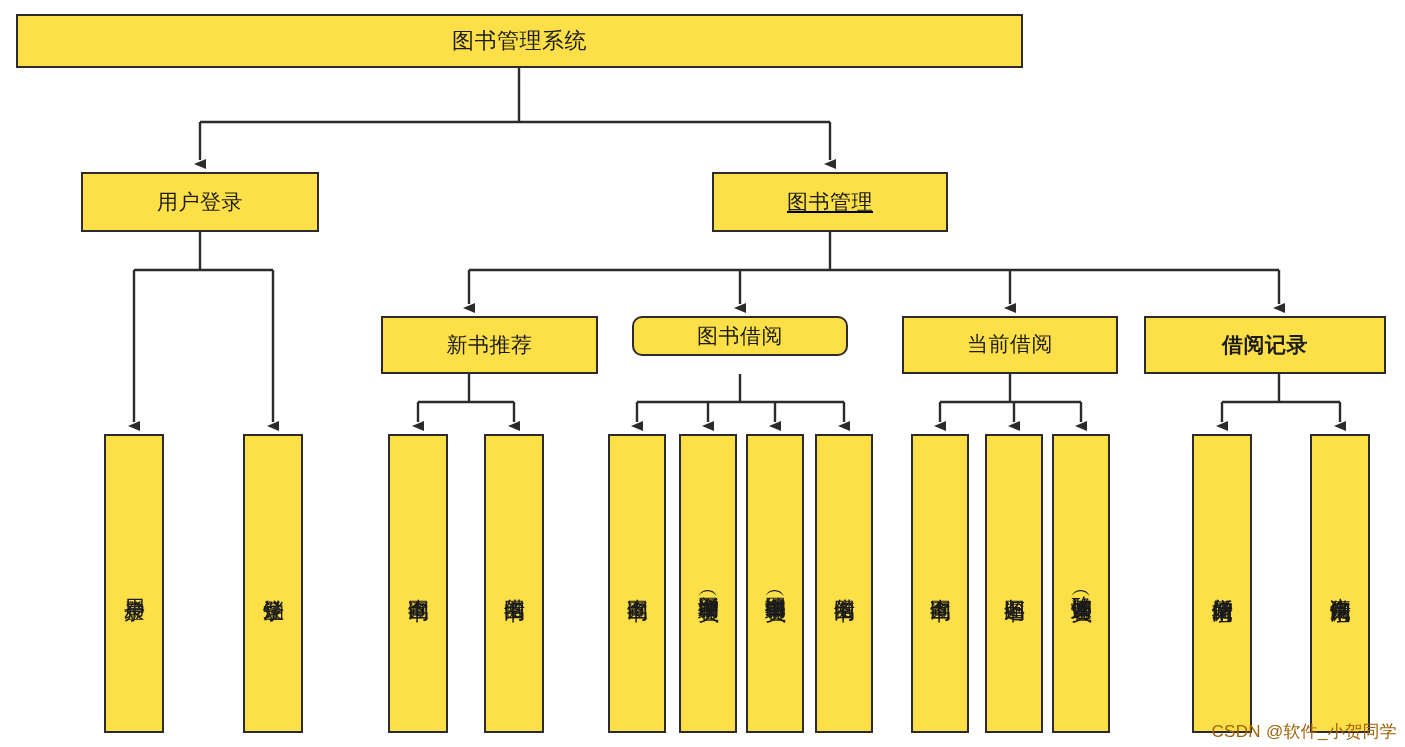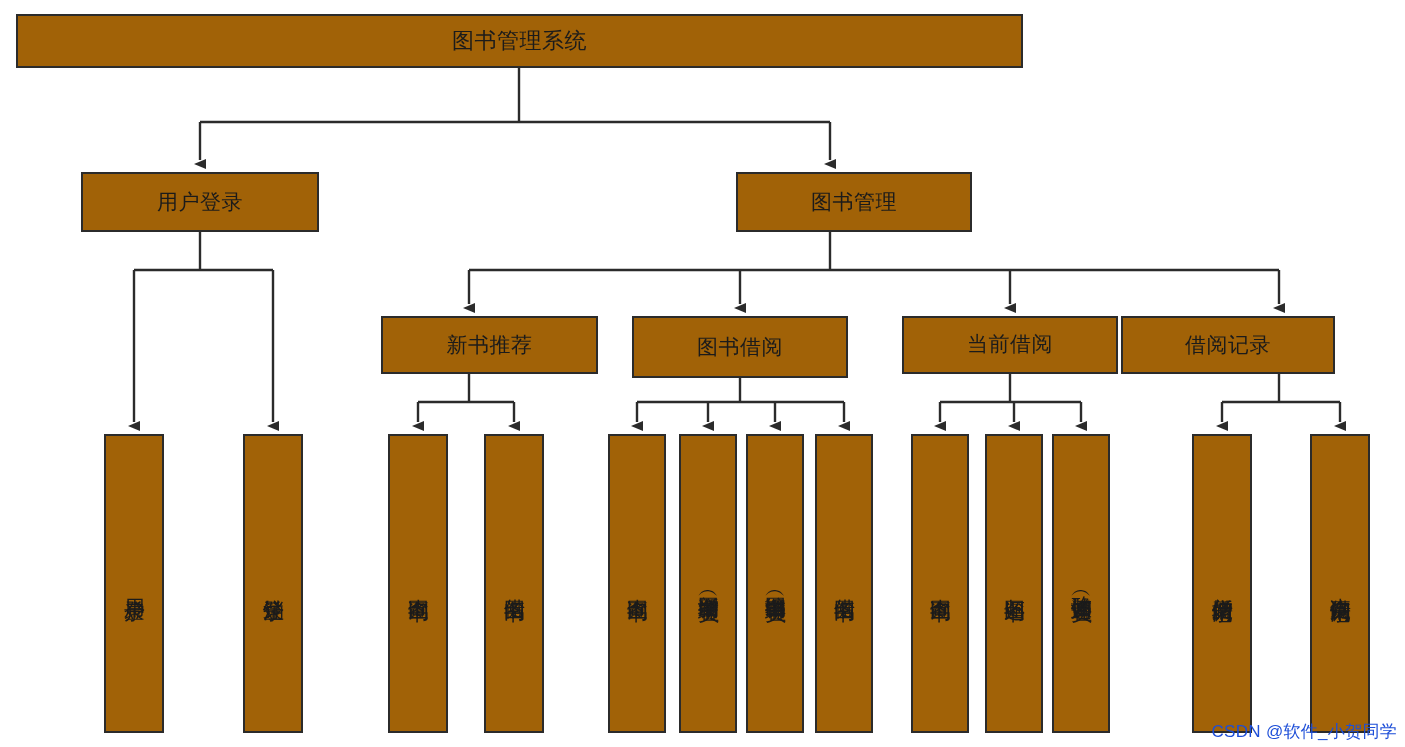--- a/index.html
+++ b/index.html
@@ -20,21 +20,21 @@
   svg#wires {
     position: absolute;
     left: 0;
     top: 0;
     width: 1405px;
     height: 747px;
   }
   .node {
     position: absolute;
     box-sizing: border-box;
-    background: #a16207;
+    background: #fde047;
     border: 2px solid #2b2b2b;
     display: flex;
     align-items: center;
     justify-content: center;
     z-index: 3;
   }
   .node.root {
     border-width: 2px;
   }
   .label-h {
@@ -56,21 +56,21 @@
     letter-spacing: 1px;
     text-align: center;
     max-height: 100%;
     white-space: nowrap;
   }
   .watermark {
     position: absolute;
     right: 8px;
     bottom: 4px;
     font-size: 17px;
-    color: #1d4ed8;
+    color: #a16207;
     z-index: 8;
     white-space: nowrap;
     letter-spacing: 0.3px;
   }
 </style>
 </head>
 <body>
 
 <div id="canvas">
 
@@ -127,34 +127,34 @@
     </g>
   </svg>
 
   <div class="node root" style="left:16px; top:14px; width:1007px; height:54px;">
     <span class="label-h label-root">图书管理系统</span>
   </div>
 
   <div class="node" style="left:81px; top:172px; width:238px; height:60px;">
     <span class="label-h">用户登录</span>
   </div>
-  <div class="node" style="left:736px; top:172px; width:236px; height:60px;">
+  <div class="node" style="left:712px; top:172px; width:236px; height:60px;text-decoration:underline;">
     <span class="label-h">图书管理</span>
   </div>
 
   <div class="node" style="left:381px; top:316px; width:217px; height:58px;">
     <span class="label-h">新书推荐</span>
   </div>
-  <div class="node" style="left:632px; top:316px; width:216px; height:62px;">
+  <div class="node" style="left:632px; top:316px; width:216px; height:40px;border-radius:10px;">
     <span class="label-h">图书借阅</span>
   </div>
   <div class="node" style="left:902px; top:316px; width:216px; height:58px;font-family:Liberation Serif, serif;">
     <span class="label-h">当前借阅</span>
   </div>
-  <div class="node" style="left:1121px; top:316px; width:214px; height:58px;">
+  <div class="node" style="left:1144px; top:316px; width:242px; height:58px;font-weight:bold;">
     <span class="label-h">借阅记录</span>
   </div>
 
   <div class="node" style="left:104px; top:434px; width:60px; height:299px;">
     <span class="label-v">用户登录</span>
   </div>
   <div class="node" style="left:243px; top:434px; width:60px; height:299px;">
     <span class="label-v">注销登录</span>
   </div>
 

